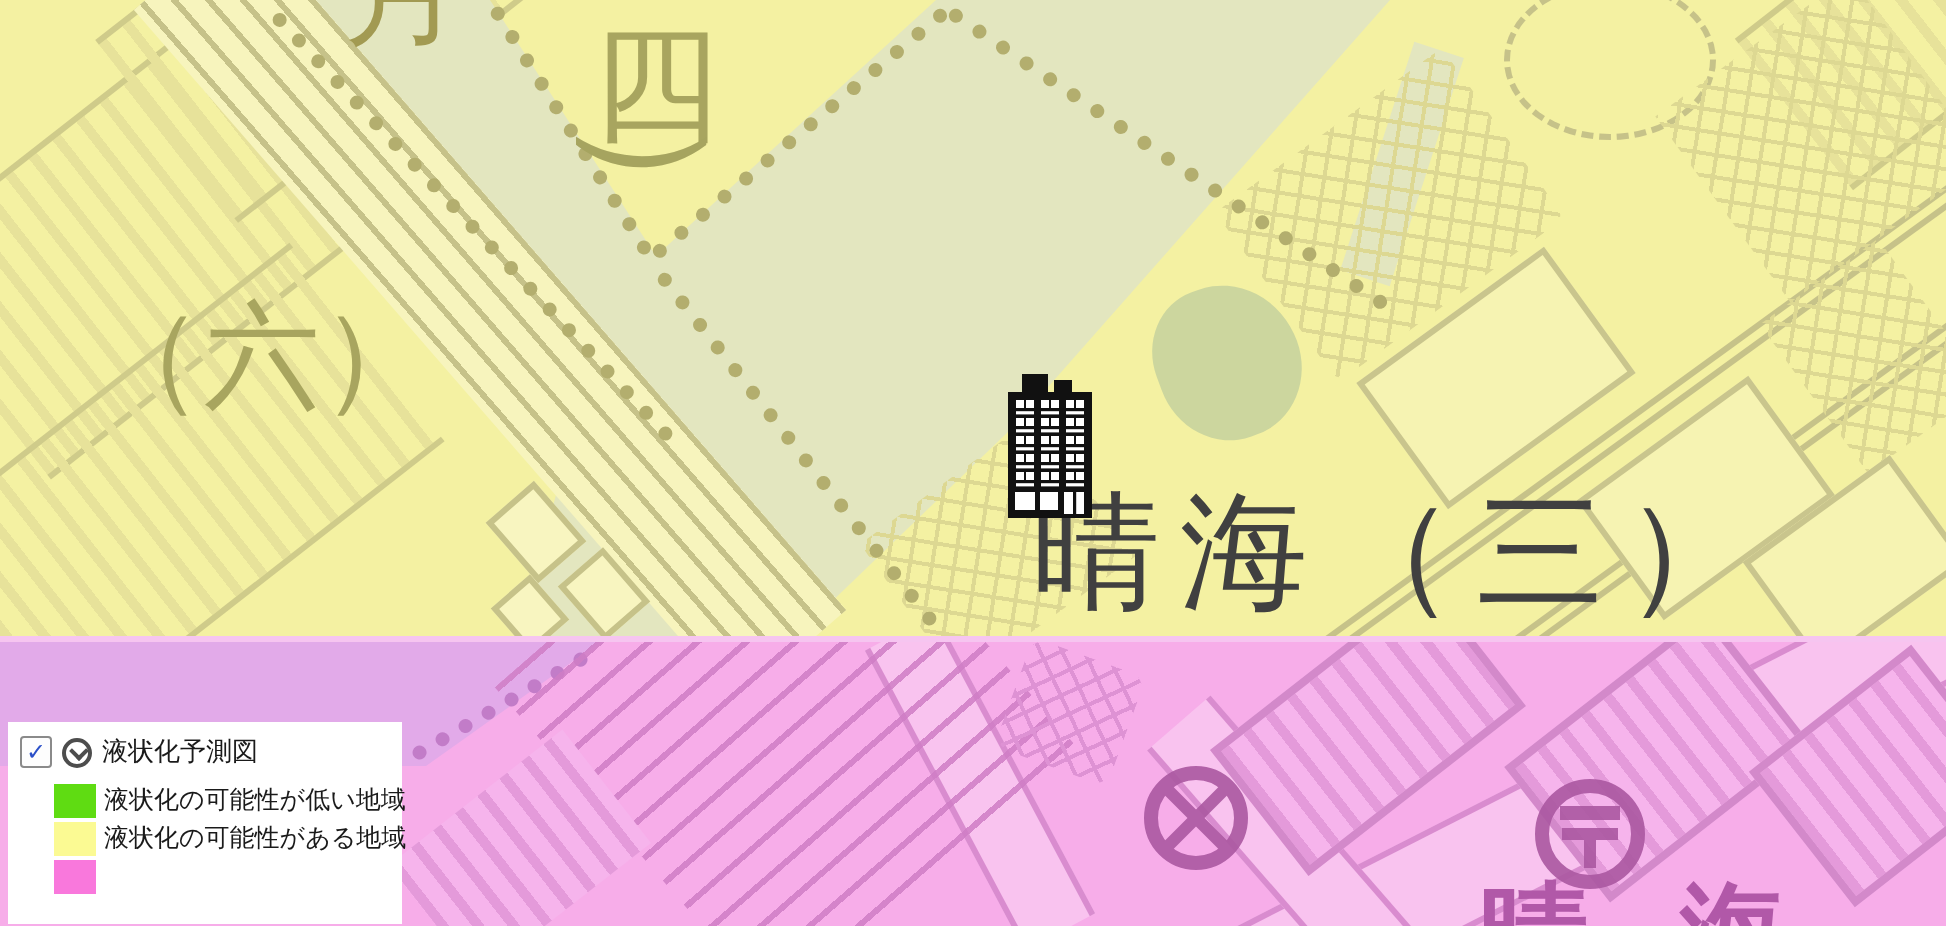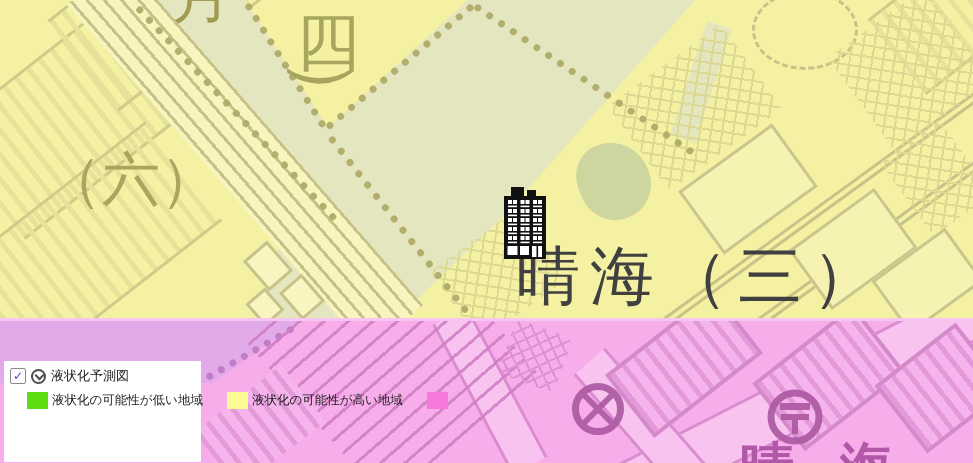--- a/index.html
+++ b/index.html
@@ -90,21 +90,21 @@
   .building-marker{left:504px;top:187px;z-index:30;}
 
   
   .legend{left:4px;top:361px;width:197px;height:101px;background:#ffffff;z-index:40;font-size:12.5px;color:#1a1a1a;}
   .legend-header{display:flex;align-items:center;gap:5px;padding:5px 0 0 6px;height:20px;}
   .checkbox{width:14px;height:14px;border:1px solid #8a8a8a;border-radius:2px;background:#fdfdfd;
     display:flex;align-items:center;justify-content:center;font-size:12px;color:#2b50c8;font-weight:bold;line-height:1;}
   .collapse-icon{width:15px;height:15px;border:2px solid #4d4d4d;border-radius:50%;position:relative;box-sizing:border-box;}
   .collapse-icon span{position:absolute;left:2.5px;top:1.5px;width:5px;height:5px;border-right:2px solid #4d4d4d;border-bottom:2px solid #4d4d4d;transform:rotate(45deg);}
   .legend-title{font-size:13px;}
-  .legend-items{margin:6px 0 0 23px;display:flex;gap:24px;}
+  .legend-items{margin:6px 0 0 23px;display:flex;flex-direction:column;gap:2px;}
   .legend-item{display:flex;align-items:center;gap:4px;white-space:nowrap;}
   .swatch{width:21px;height:17px;flex:0 0 auto;}
 </style>
 </head>
 <body>
 
 <div class="screen">
 
   <div class="zone-yellow">
 
@@ -221,21 +221,21 @@
         </div>
       <div class="legend-title">液状化予測図</div>
     </div>
     <div class="legend-items">
       <div class="legend-item">
         <div class="swatch" style="background-color: rgb(95, 220, 18);"></div>
         <span>液状化の可能性が低い地域</span>
       </div>
       <div class="legend-item">
         <div class="swatch" style="background-color: rgb(251, 250, 147);"></div>
-        <span>液状化の可能性が高い地域</span>
+        <span>液状化の可能性がある地域</span>
       </div>
       <div class="legend-item">
         <div class="swatch" style="background-color: rgb(249, 120, 220);"></div>
       </div>
     </div>
   </div>
 
 </div>
 
 </body></html>

